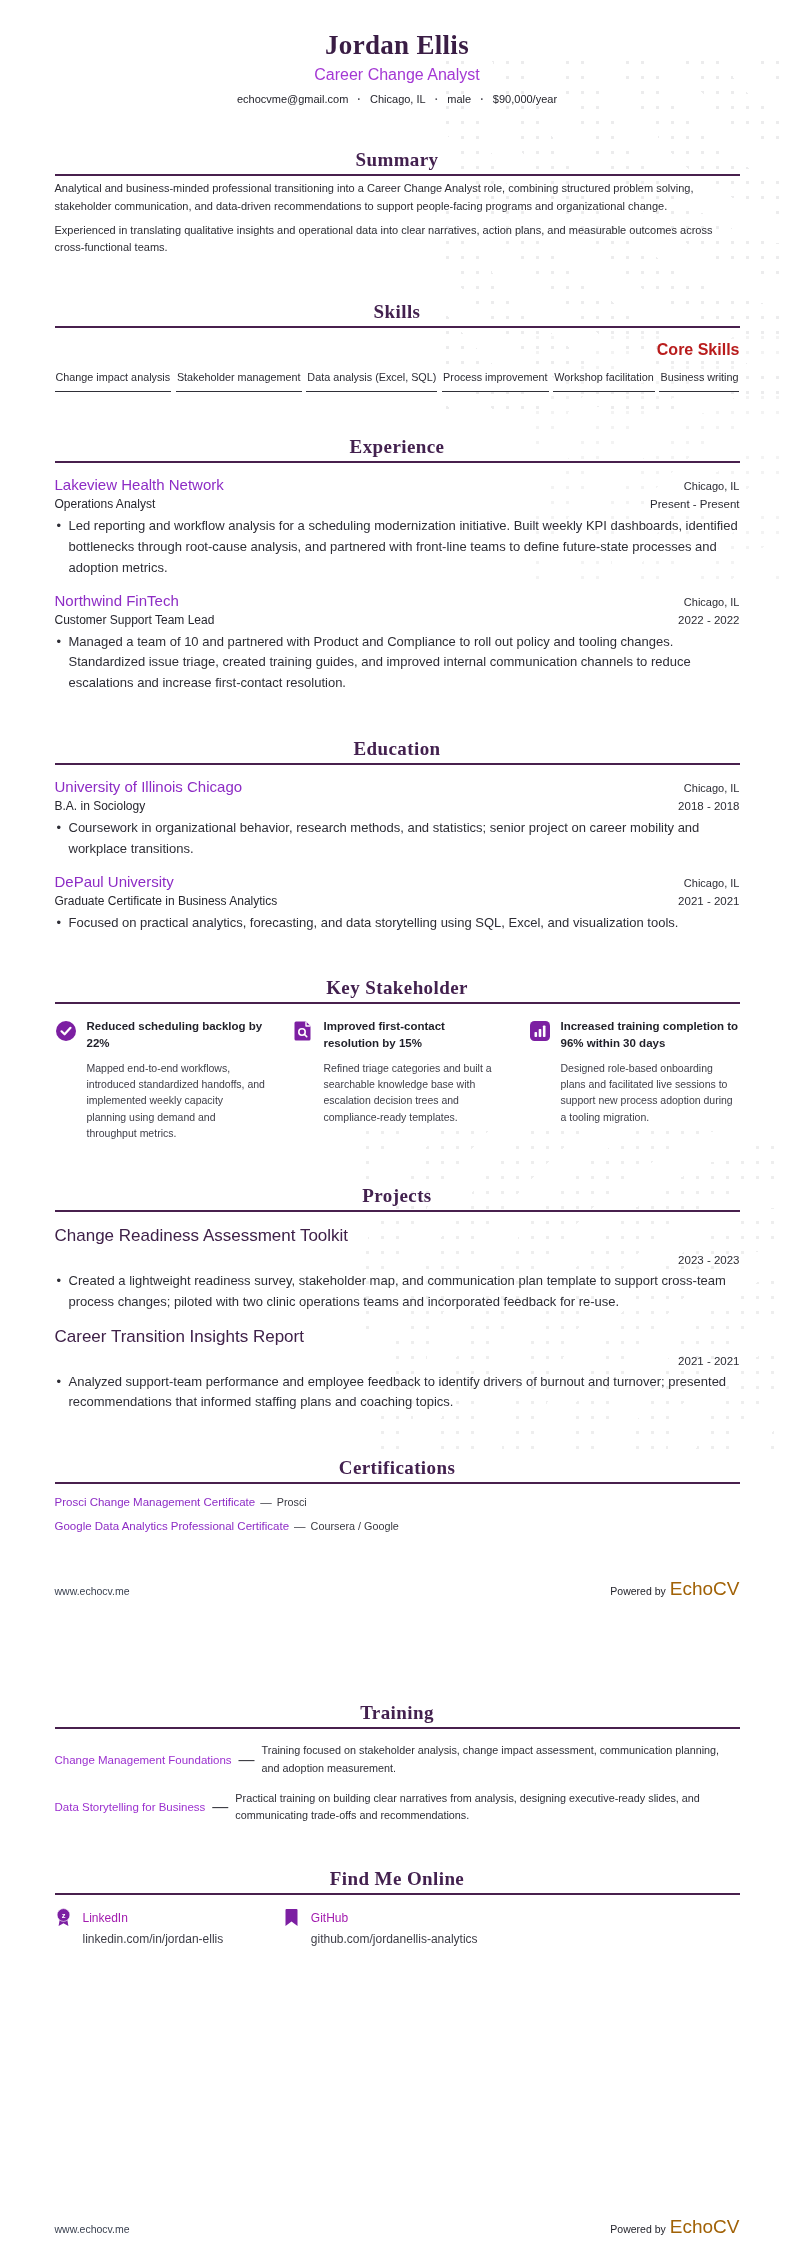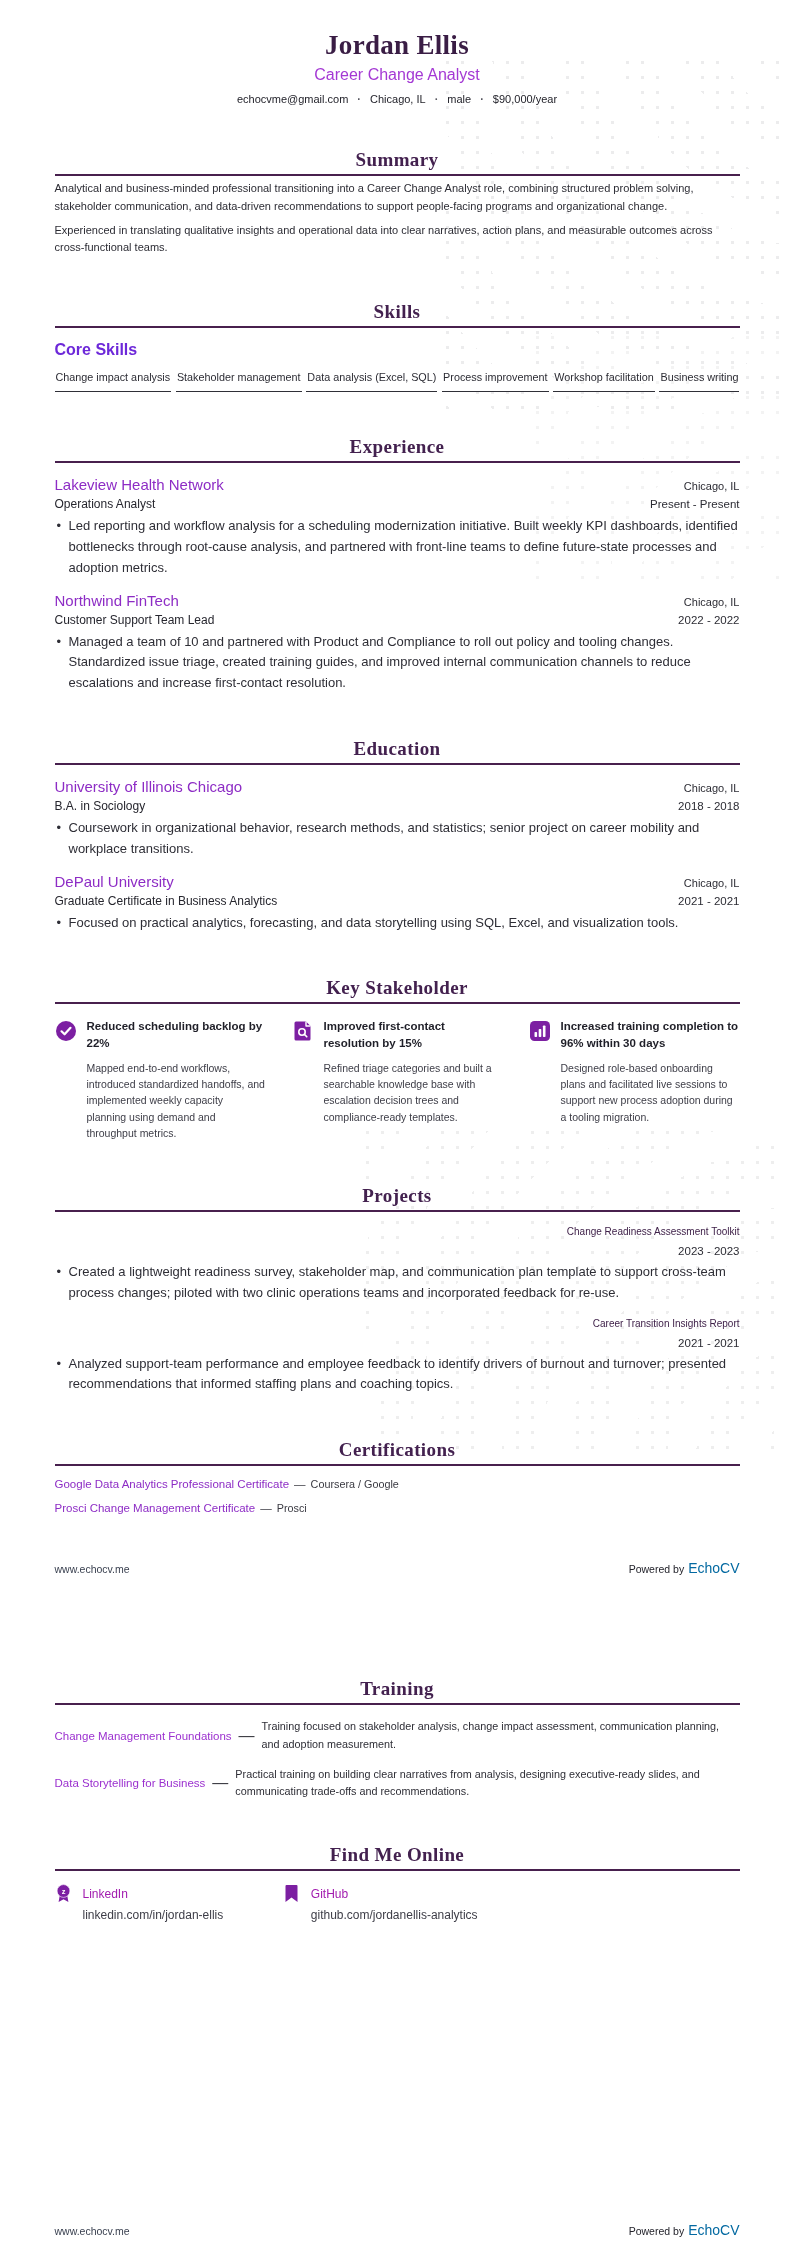--- a/index.html
+++ b/index.html
@@ -65,21 +65,21 @@
     text-align: center;
     letter-spacing: 0.4px;
     margin-top: 44px;
   }
   .section-rule { border: none; border-top: 2px solid #48204e; margin-top: 3px; }
 
   
   .summary-p { font-size: 11px; line-height: 1.62; color: #2c2c34; margin-top: 4px; }
 
   
-  .skills-group-h { font-size: 16px; color: #6d28d9; margin-top: 13px; font-weight: 700; }
+  .skills-group-h { font-size: 16px; color: #b91c1c; margin-top: 13px; font-weight: 700; text-align: right; }
   .skills-row { display: flex; justify-content: space-between; margin-top: 12px; }
   .skill-chip {
     font-size: 10.8px; color: #2c2c34;
     padding: 0 1px 8px 1px;
     border-bottom: 1.5px solid #2f2f37;
     white-space: nowrap;
   }
 
   
   .entry { margin-top: 13px; }
@@ -96,36 +96,36 @@
   .bullet::before { content: "•"; position: absolute; left: 2px; color: #2e2e36; }
 
   
   .ach-grid { display: grid; grid-template-columns: 1fr 1fr 1fr; column-gap: 26px; margin-top: 14px; }
   .ach-item { display: flex; gap: 10px; }
   .ach-icon { flex: 0 0 auto; width: 22px; height: 22px; margin-top: 2px; }
   .ach-title { font-size: 11.5px; font-weight: 700; color: #1f1f28; line-height: 1.45; }
   .ach-desc { font-size: 10.5px; color: #3d3d47; line-height: 1.55; margin-top: 8px; }
 
   
-  .proj-name { font-size: 10px; color: #3f2149; font-weight: 400; margin-top: 14px; text-align: right; }
+  .proj-name { font-size: 17px; color: #3f2149; font-weight: 400; margin-top: 14px; }
   .proj-dates { text-align: right; font-size: 11.5px; color: #2c2c34; margin-top: 8px; }
 
   
   .cert-line { margin-top: 12px; font-size: 11.5px; }
   .cert-name { color: #8d2cc5; }
   .cert-dash { color: #3a3a42; margin: 0 5px; }
   .cert-issuer { color: #3a3a42; font-size: 10.8px; }
 
   
   .page-footer { display: flex; justify-content: space-between; align-items: baseline; }
   .page-footer.f1 { margin: 46px 0 0 0; }
   .page-footer.f2 { position: absolute; z-index: 1; left: 40px; right: 40px; bottom: 8px; }
   .footer-site { font-size: 10.5px; color: #3a4150; }
   .footer-powered { font-size: 10.5px; color: #23232b; }
-  .footer-brand { font-size: 14px; color: #0369a1; margin-left: 4px; }
+  .footer-brand { font-size: 19px; color: #a16207; margin-left: 4px; }
 
   
   .training-row { display: flex; align-items: center; gap: 7px; margin-top: 13px; }
   .training-name { flex: 0 0 auto; color: #9b30cf; font-size: 11.5px; white-space: nowrap; }
   .training-dash { flex: 0 0 auto; color: #3a3a42; }
   .training-desc { font-size: 10.8px; line-height: 1.6; color: #2e2e36; }
 
   
   .online-grid { display: grid; grid-template-columns: 1fr 1fr 1fr; margin-top: 13px; }
   .online-item { display: grid; grid-template-columns: 17px 1fr; column-gap: 11px; row-gap: 5px; align-items: center; }
@@ -304,24 +304,24 @@
           <p class="bullet">Analyzed support-team performance and employee feedback to identify drivers of burnout and turnover; presented recommendations that informed staffing plans and coaching topics.</p>
         </div>
       </div>
     </div>
 
     <div class="section">
       <div class="section-h">Certifications</div>
       <hr class="section-rule">
 
       <div class="cert-line">
+        <span class="cert-name">Prosci Change Management Certificate</span><span class="cert-dash">—</span><span class="cert-issuer">Prosci</span>
+      </div>
+      <div class="cert-line">
         <span class="cert-name">Google Data Analytics Professional Certificate</span><span class="cert-dash">—</span><span class="cert-issuer">Coursera / Google</span>
-      </div>
-      <div class="cert-line">
-        <span class="cert-name">Prosci Change Management Certificate</span><span class="cert-dash">—</span><span class="cert-issuer">Prosci</span>
       </div>
     </div>
 
     <div class="page-footer f1">
       <span class="footer-site">www.echocv.me</span>
       <span class="footer-powered">
         <span>Powered by</span><span class="footer-brand">EchoCV</span>
       </span>
     </div>
 

